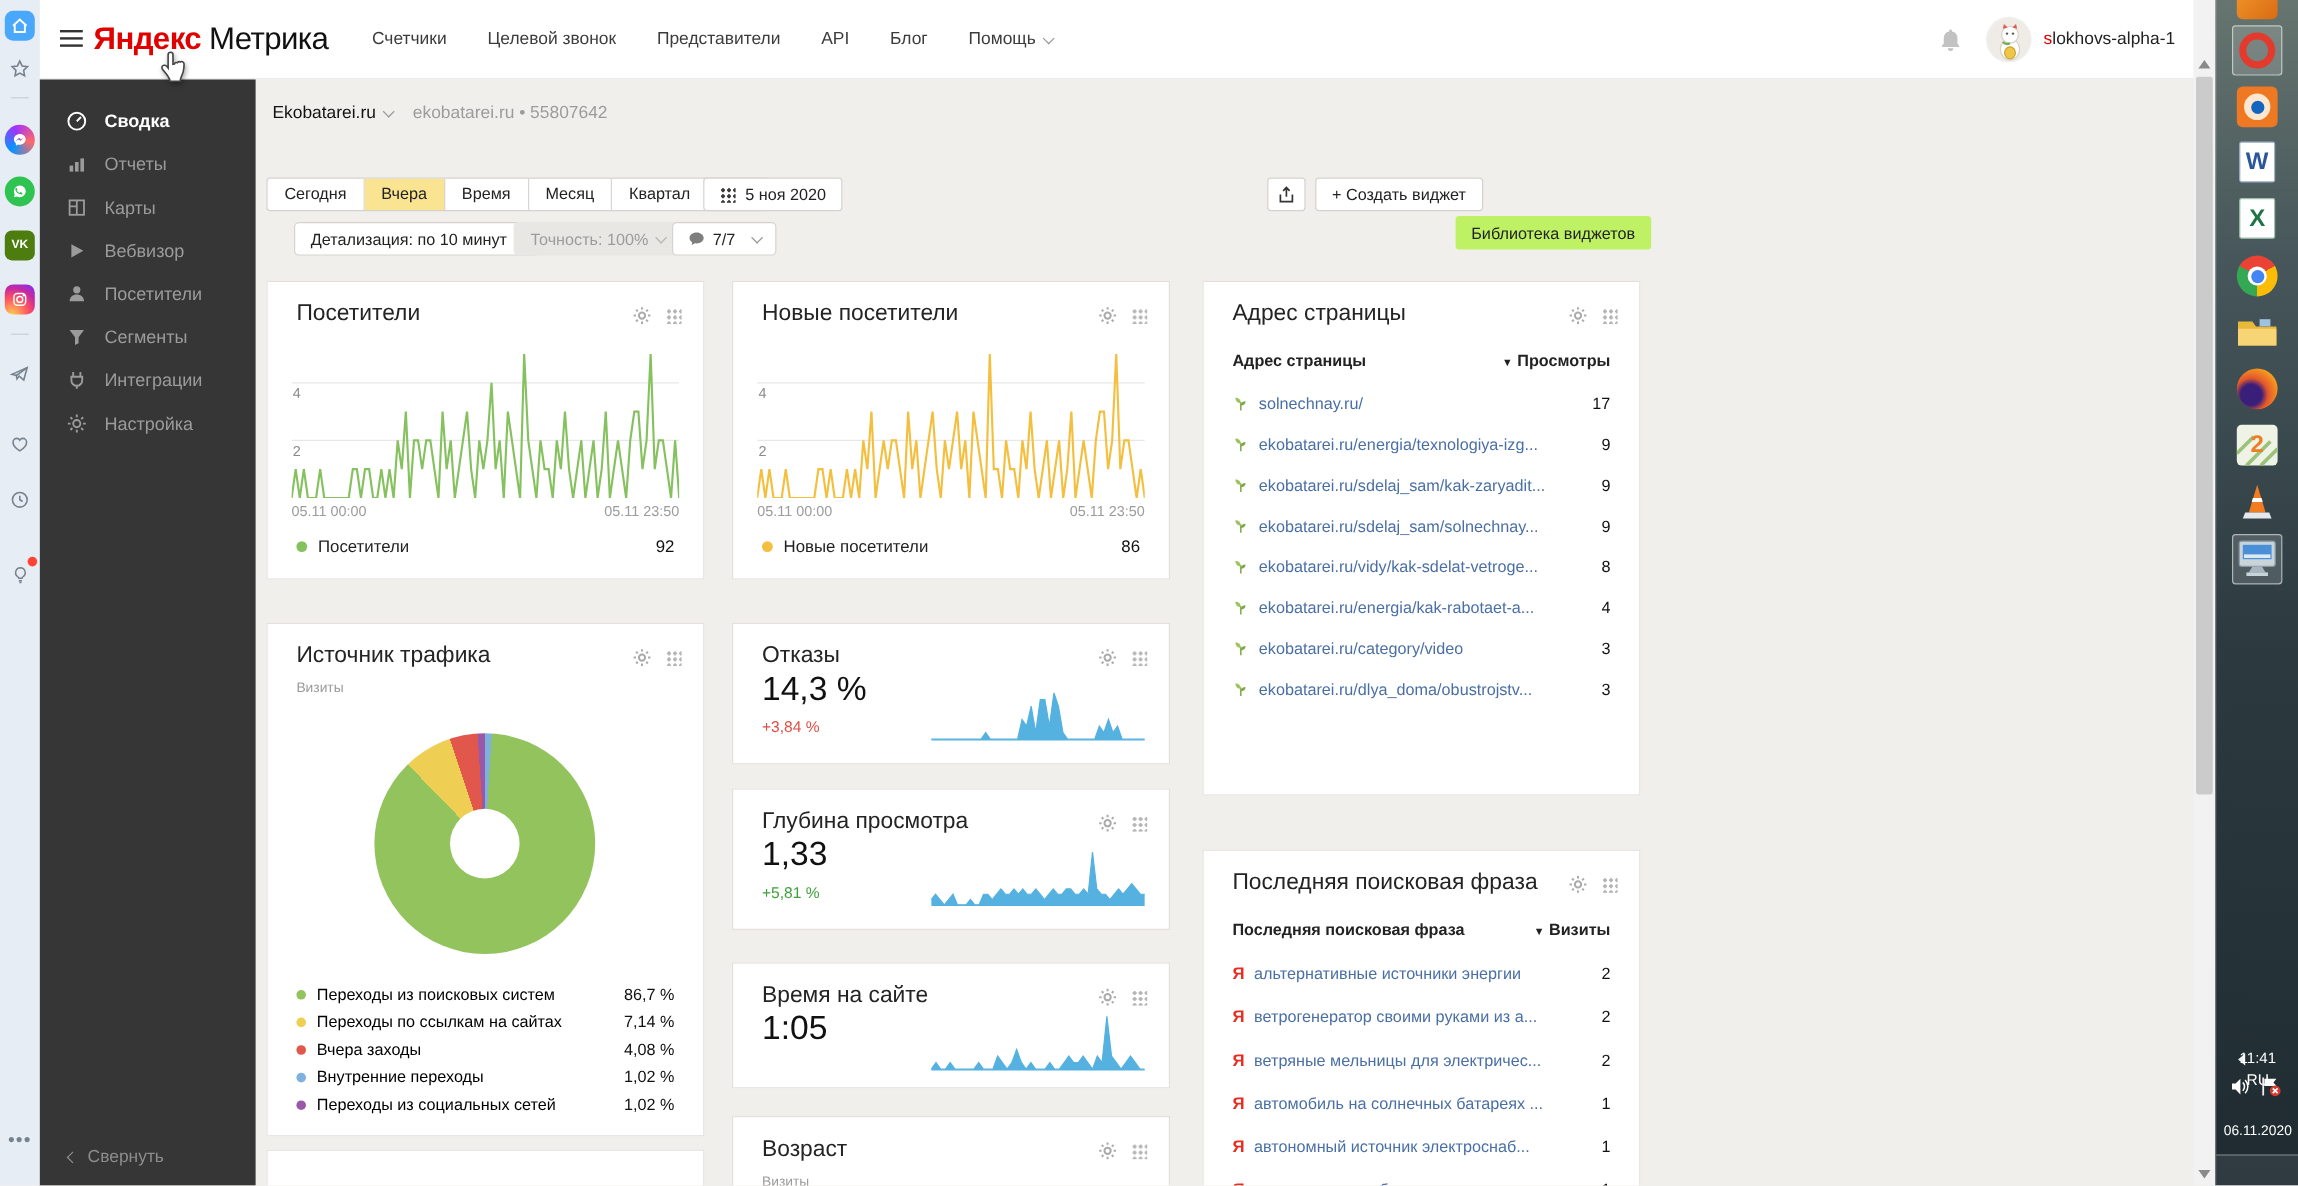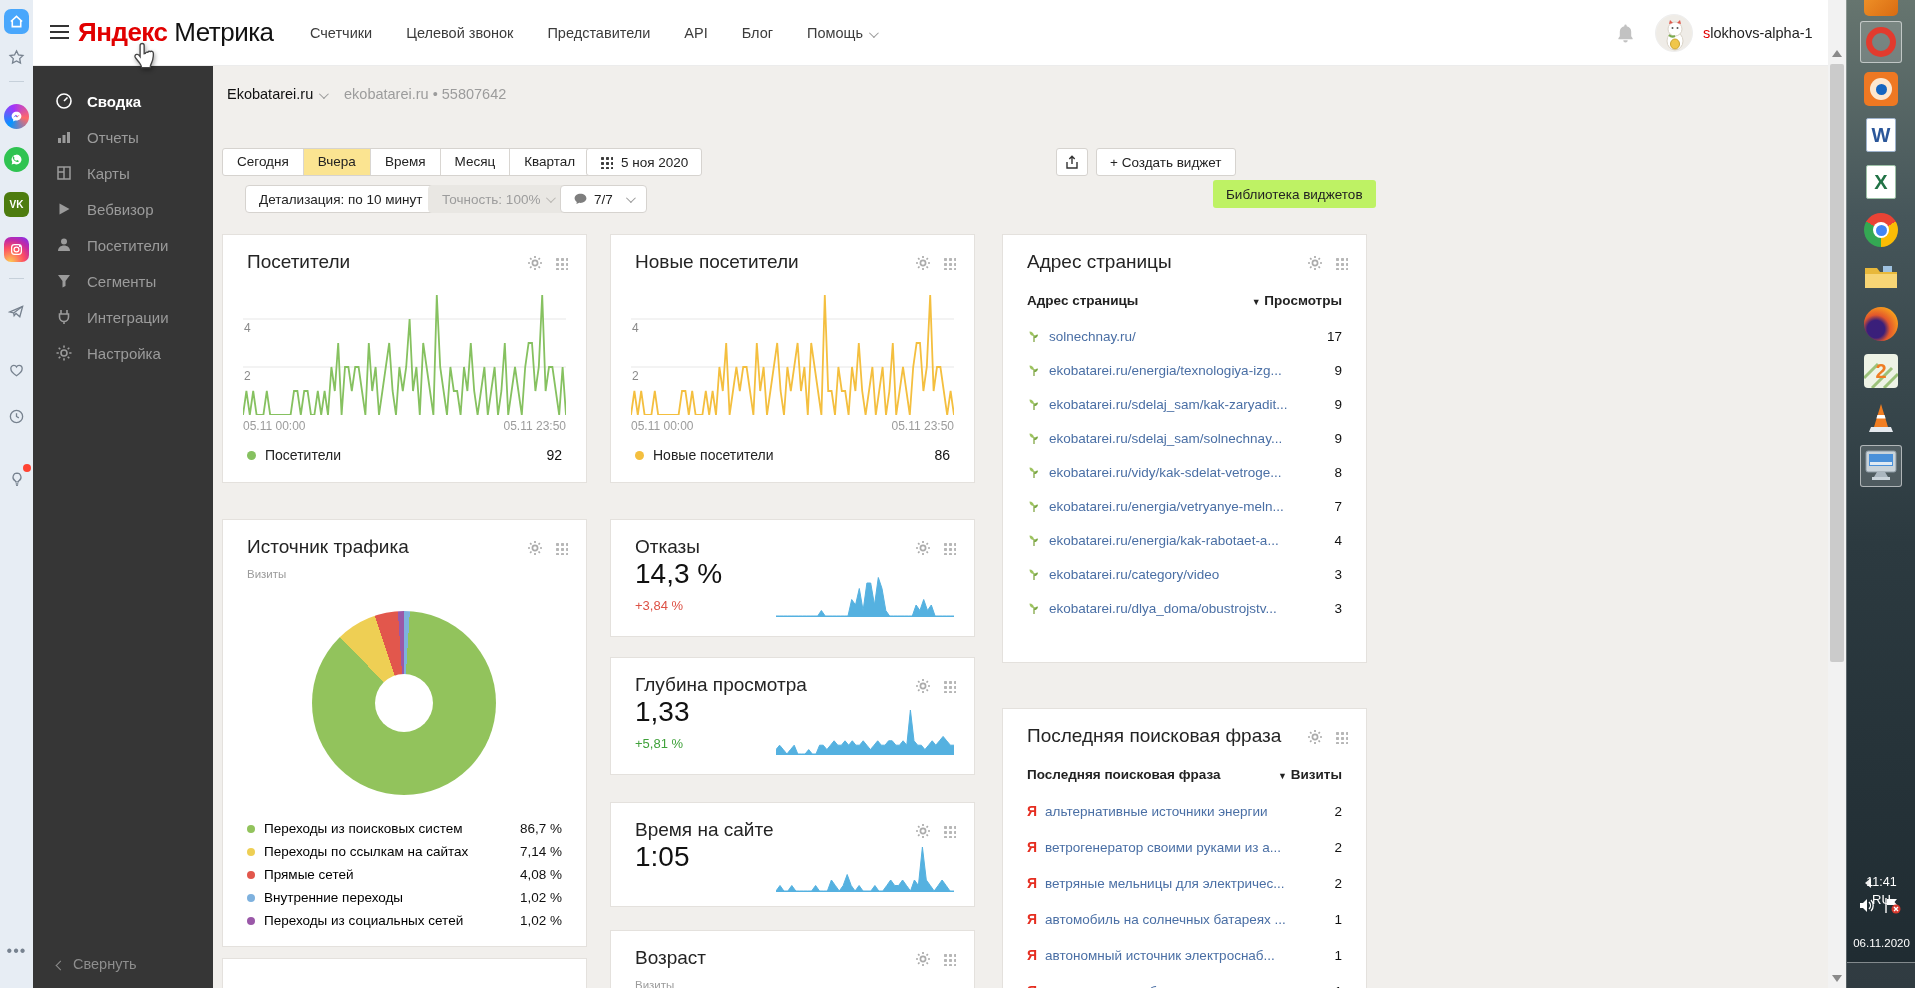--- a/index.html
+++ b/index.html
@@ -472,64 +472,53 @@
           <svg width="14" height="14" viewBox="0 0 14 14">
             <path d="M7 13V6" stroke="#8aad52" stroke-width="1.4" fill="none"></path>
             <path d="M7 7C7 4 5 2.5 2.5 2.5 2.5 5.5 4.5 7 7 7Z" fill="#9dc35f"></path>
             <path d="M7 9c0-2.4 1.8-3.6 4-3.6C11 7.8 9.2 9 7 9Z" fill="#7ba843"></path>
           </svg>
         </span>
         <span class="lnk">ekobatarei.ru/vidy/kak-sdelat-vetroge...</span>
         <span class="tval">8</span>
       </div>
 
+
       <div class="trow">
         <span class="favic">
           <svg width="14" height="14" viewBox="0 0 14 14">
             <path d="M7 13V6" stroke="#8aad52" stroke-width="1.4" fill="none"></path>
             <path d="M7 7C7 4 5 2.5 2.5 2.5 2.5 5.5 4.5 7 7 7Z" fill="#9dc35f"></path>
             <path d="M7 9c0-2.4 1.8-3.6 4-3.6C11 7.8 9.2 9 7 9Z" fill="#7ba843"></path>
           </svg>
         </span>
-        <span class="lnk">ekobatarei.ru/energia/vetryanye-meln...</span>
-        <span class="tval">7</span>
+        <span class="lnk">ekobatarei.ru/energia/kak-rabotaet-a...</span>
+        <span class="tval">4</span>
       </div>
 
       <div class="trow">
         <span class="favic">
           <svg width="14" height="14" viewBox="0 0 14 14">
             <path d="M7 13V6" stroke="#8aad52" stroke-width="1.4" fill="none"></path>
             <path d="M7 7C7 4 5 2.5 2.5 2.5 2.5 5.5 4.5 7 7 7Z" fill="#9dc35f"></path>
             <path d="M7 9c0-2.4 1.8-3.6 4-3.6C11 7.8 9.2 9 7 9Z" fill="#7ba843"></path>
           </svg>
         </span>
-        <span class="lnk">ekobatarei.ru/energia/kak-rabotaet-a...</span>
-        <span class="tval">4</span>
+        <span class="lnk">ekobatarei.ru/category/video</span>
+        <span class="tval">3</span>
       </div>
 
       <div class="trow">
         <span class="favic">
           <svg width="14" height="14" viewBox="0 0 14 14">
             <path d="M7 13V6" stroke="#8aad52" stroke-width="1.4" fill="none"></path>
             <path d="M7 7C7 4 5 2.5 2.5 2.5 2.5 5.5 4.5 7 7 7Z" fill="#9dc35f"></path>
             <path d="M7 9c0-2.4 1.8-3.6 4-3.6C11 7.8 9.2 9 7 9Z" fill="#7ba843"></path>
           </svg>
         </span>
-        <span class="lnk">ekobatarei.ru/category/video</span>
-        <span class="tval">3</span>
-      </div>
-
-      <div class="trow">
-        <span class="favic">
-          <svg width="14" height="14" viewBox="0 0 14 14">
-            <path d="M7 13V6" stroke="#8aad52" stroke-width="1.4" fill="none"></path>
-            <path d="M7 7C7 4 5 2.5 2.5 2.5 2.5 5.5 4.5 7 7 7Z" fill="#9dc35f"></path>
-            <path d="M7 9c0-2.4 1.8-3.6 4-3.6C11 7.8 9.2 9 7 9Z" fill="#7ba843"></path>
-          </svg>
-        </span>
         <span class="lnk">ekobatarei.ru/dlya_doma/obustrojstv...</span>
         <span class="tval">3</span>
       </div>
     </div>
 </div>
 
 <div class="card" id="card-traffic">
   <div class="card-title">Источник трафика</div>
   <div class="card-sub">Визиты</div>
   <div class="card-ics">
@@ -550,21 +539,21 @@
       </div>
 
       <div class="trow">
         <span class="dot" style="background: rgb(238, 207, 84);"></span>
         <span>Переходы по ссылкам на сайтах</span>
         <span class="tval">7,14 %</span>
       </div>
 
       <div class="trow">
         <span class="dot" style="background: rgb(226, 87, 76);"></span>
-        <span>Прямые сетей</span>
+        <span>Вчера заходы</span>
         <span class="tval">4,08 %</span>
       </div>
 
       <div class="trow">
         <span class="dot" style="background: rgb(126, 177, 222);"></span>
         <span>Внутренние переходы</span>
         <span class="tval">1,02 %</span>
       </div>
 
       <div class="trow">

